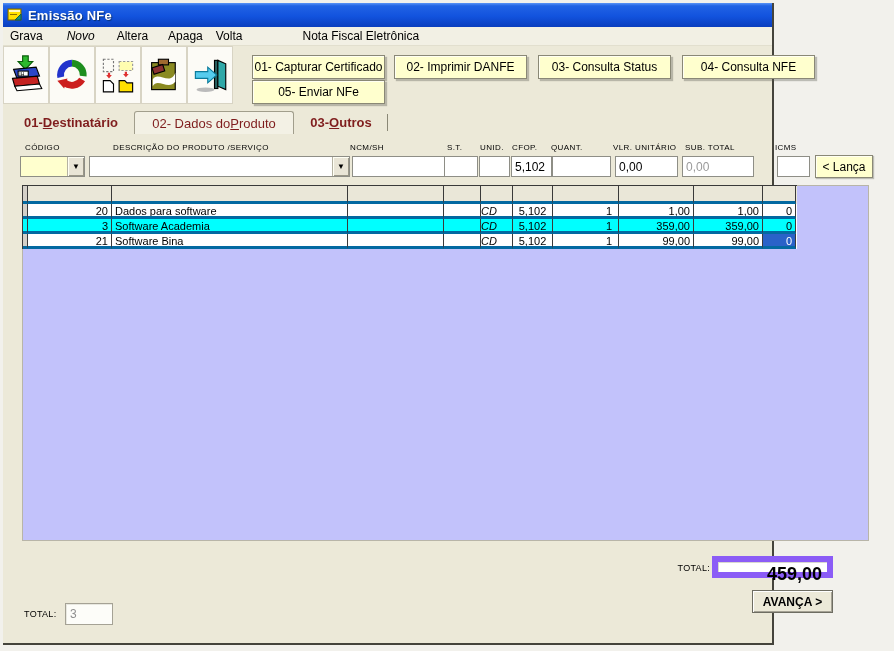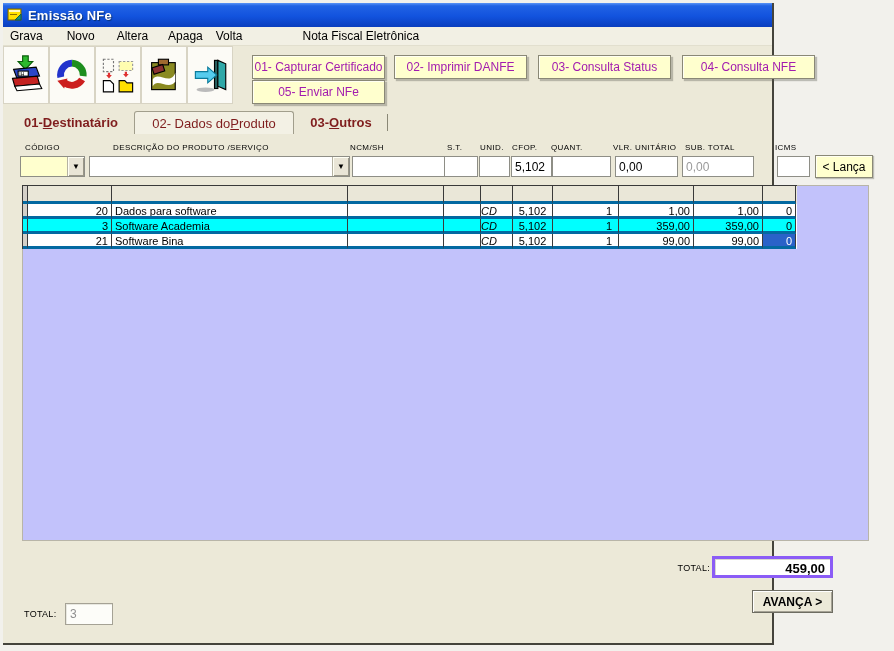--- a/index.html
+++ b/index.html
@@ -13,31 +13,31 @@
     background:linear-gradient(180deg,#5A94F6 0%, #2163E4 12%, #1253DE 55%, #0A3EBE 100%);
     display:flex; align-items:center; padding-left:4px; }
   .title-text { color:#fff; font-weight:bold; font-size:13px; margin-left:5px;
     text-shadow:1px 1px 1px #08306F; letter-spacing:0.2px; }
 
   
   .menubar { position:absolute; left:0; top:24px; width:100%; height:19px;
     background:#F2F0E4; border-bottom:1px solid #E2DFCE; display:flex; align-items:center;
     padding-left:7px; font-size:12px; color:#000; }
   .menu-item { display:inline-block; }
-  .mr1{margin-right:24px;} .mr2{margin-right:22px;} .mr3{margin-right:20px;}
+  .mr1{margin-right:24px;} .mr2{margin-right:22px;font-style:italic;} .mr3{margin-right:20px;}
   .mr4{margin-right:13px;} .mr5{margin-right:60px;}
 
   
   .toolbar { position:absolute; left:0; top:43px; width:100%; height:60px; background:#ECE9D8; }
   .iconbar { position:absolute; left:0; top:0; display:flex; }
   .icon-btn { width:46px; height:58px; background:#FCFBF6; border:1px solid #D8D4C4;
     display:flex; align-items:center; justify-content:center; }
   .ybtn { position:absolute; width:133px; height:24px; background:#FFFFCE;
     border:1px solid #8A8876; box-shadow:inset 1px 1px 0 #FFFFF2, 2px 2px 1px rgba(90,90,80,0.35);
-    font-size:12px; color:#a21caf; display:flex; align-items:center; justify-content:center; cursor:default; }
+    font-size:12px; color:#000000; display:flex; align-items:center; justify-content:center; cursor:default; }
   .b01 { left:249px; top:9px; } .b05 { left:249px; top:34px; }
   .b02 { left:391px; top:9px; } .b03 { left:535px; top:9px; } .b04 { left:679px; top:9px; }
 
   
   .tabs { position:absolute; left:0; top:108px; width:100%; height:23px; font-size:13px; color:#7f1d1d; }
   .tab { position:absolute; top:0; height:23px; display:flex; align-items:center; justify-content:center; }
   .tab-inactive { font-weight:bold; }
   .tab-active { background:#F3F1E5; border:1px solid #A19E8C; border-bottom:none;
     border-radius:3px 3px 0 0; font-weight:normal; }
   .t1 { left:5px; width:126px; }
@@ -82,21 +82,21 @@
   .c-sub  { width:69px; text-align:right; padding-right:3px; }
   .c-icms { width:33px; text-align:right; padding-right:3px; }
   .row-hl .gcell { background:#00FFFF; }
   .row-hl .c-ind { background:#00FFFF; }
   .cell-sel { background:#2A62C8 !important; color:#fff; }
 
   
   .ftr-label { position:absolute; font-size:9px; color:#000; letter-spacing:0.3px; }
   .total-r-label { left:657px; top:560px; width:50px; text-align:right; }
   .total-r { position:absolute; left:709px; top:553px; width:121px; height:22px; background:#fff;
-    border:3px solid #8b5cf6; box-shadow:inset 1px 1px 0 #D8D8D0; font-size:13px; font-weight:bold;
+    border:6px solid #8b5cf6; box-shadow:inset 1px 1px 0 #D8D8D0; font-size:18px; font-weight:bold;
     text-align:right; padding:2px 5px 0 0; }
   .avanca { position:absolute; left:749px; top:587px; width:81px; height:23px; background:#ECE9D8;
     border:1px solid #6E6D62; box-shadow:inset 1px 1px 0 #FFF, inset -1px -1px 0 #A5A295;
     font-size:12px; font-weight:bold; display:flex; align-items:center; justify-content:center; }
   .total-l-label { left:21px; top:606px; }
   .total-l { position:absolute; left:62px; top:600px; width:48px; height:22px; background:#FDFDF9;
     border:1px solid #A5A295; box-shadow:inset 1px 1px 0 #E8E8E0; font-size:12px; color:#8F8F8F;
     padding:3px 0 0 4px; }
 </style>
 </head>

